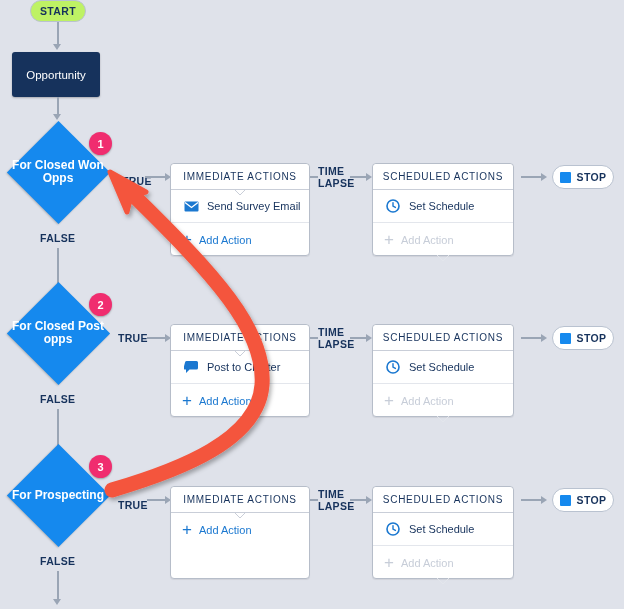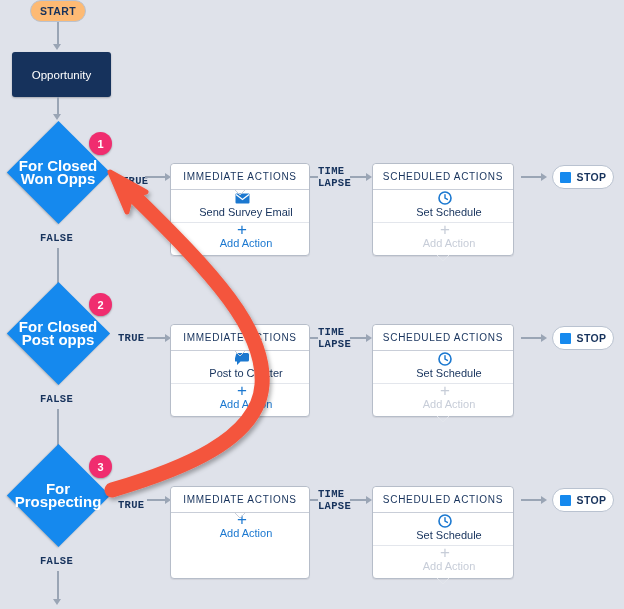--- a/index.html
+++ b/index.html
@@ -10,61 +10,61 @@
     overflow:hidden;
   }
   #canvas{position:relative;width:624px;height:609px;}
 
   
   .abs{position:absolute;}
 
   
   .start-pill{
     left:30px;top:0px;width:56px;height:22px;
-    background:#fdba74;border:1px solid #b9c2d0;border-radius:12px;
+    background:#bef264;border:1px solid #b9c2d0;border-radius:12px;
     display:flex;align-items:center;justify-content:center;
     font-size:10.5px;font-weight:bold;color:#16325c;letter-spacing:.4px;
     box-sizing:border-box;
   }
 
   
   .object-node{
-    left:12px;top:52px;width:99px;height:45px;
+    left:12px;top:52px;width:88px;height:45px;
     background:#16325c;border-radius:3px;
     display:flex;align-items:center;justify-content:center;
     color:#ffffff;font-size:11.5px;
     box-shadow:0 1px 2px rgba(0,0,0,.25);
   }
 
   
   .diamond-wrap{width:104px;height:104px;}
   .diamond{
     position:absolute;left:50%;top:50%;width:73px;height:73px;
     margin-left:-36.5px;margin-top:-36.5px;
     background:#1589ee;transform:rotate(45deg);
     box-shadow:0 1px 2px rgba(0,0,0,.22);
   }
   .diamond-label{
     position:absolute;left:0;top:0;width:104px;height:104px;
     display:flex;align-items:center;justify-content:center;
-    text-align:center;color:#ffffff;font-size:15px;line-height:13px;
+    text-align:center;color:#ffffff;font-size:12px;line-height:13px;
     font-weight:bold;padding:0 3px;box-sizing:border-box;
   }
   .badge{
     position:absolute;width:23px;height:23px;border-radius:50%;
     background:#f02d6f;color:#ffffff;font-size:11px;font-weight:bold;
     display:flex;align-items:center;justify-content:center;
     box-shadow:0 1px 2px rgba(0,0,0,.3);
     right:-2px;top:12px;
   }
 
   
   .lbl{
     font-size:10.5px;font-weight:bold;color:#16325c;letter-spacing:.3px;
-    white-space:pre-line;line-height:12px;font-family:Liberation Mono, monospace;
+    white-space:pre-line;line-height:12px;
   }
 
   
   .vline{background:#9aa5b5;width:1.5px;}
   .varrow{
     width:0;height:0;border-left:4px solid transparent;
     border-right:4px solid transparent;border-top:6px solid #9aa5b5;
   }
   .hline{background:#9aa5b5;height:1.5px;}
   .harrow{
@@ -84,21 +84,21 @@
     font-size:10px;color:#16325c;letter-spacing:.7px;
     background:#ffffff;border-radius:4px 4px 0 0;position:relative;
   }
   .notch-v{
     position:absolute;left:50%;margin-left:-6px;bottom:-7px;
     width:12px;height:7px;
   }
   .notch-v svg{display:block;}
   .row{
     height:33px;display:flex;align-items:center;padding-left:12px;
-    font-size:11px;color:#16325c;box-sizing:border-box;flex-direction:column;
+    font-size:11px;color:#16325c;box-sizing:border-box;
   }
   .row-divider{border-bottom:1px solid #e3e6ec;}
   .row-add{color:#1b78d0;}
   .row-disabled{color:#c7cdd8;}
   .ico{
     width:16px;height:16px;margin-right:8px;display:flex;
     align-items:center;justify-content:center;flex:0 0 16px;
   }
   .plus{
     font-size:17px;line-height:14px;font-weight:300;margin-right:7px;

